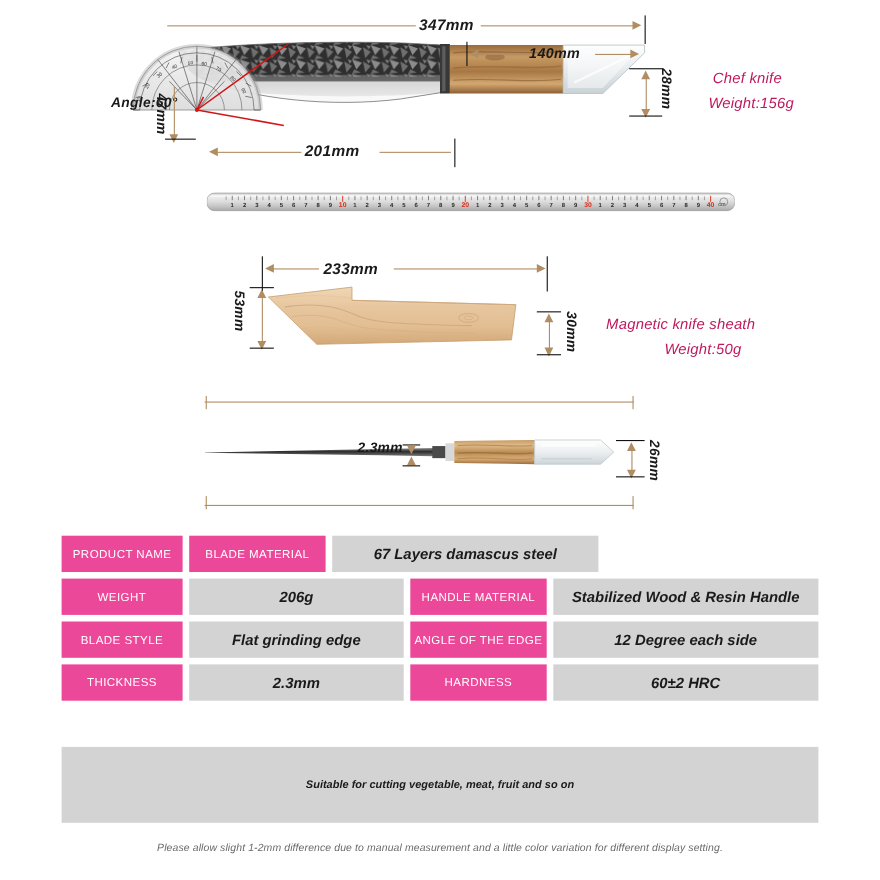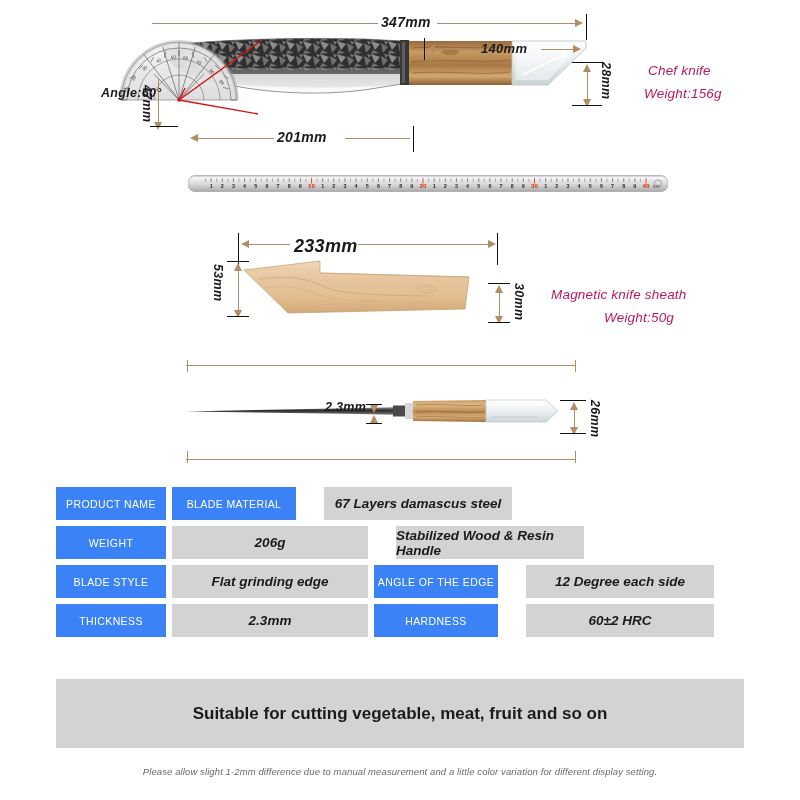--- a/index.html
+++ b/index.html
@@ -102,39 +102,39 @@
     margin-bottom: 6px;
   }
   .spec-label, .spec-value {
     height: 33px;
     display: flex;
     align-items: center;
     justify-content: center;
     box-sizing: border-box;
   }
   .spec-label {
-    background: #3b82f6;
+    background: #ec4899;
     color: #ffffff;
     font-size: 10.5px;
     letter-spacing: .4px;
     font-family: "Liberation Sans", sans-serif;
     font-weight: 400;
   }
   .spec-value {
     background: #d3d3d3;
     color: #1a1a1a;
     font-size: 13.5px;
     font-style: italic;
     font-weight: bold;
     font-family: "Liberation Sans", sans-serif;
   }
   .c-lab-a { width: 110px; }
   .c-val-a { width: 196px; }
   .c-lab-b { width: 124px; }
-  .c-val-b { width: 188px; margin-left: 22px; }
+  .c-val-b { width: 242px; }
 
   .usefor-head {
     position: absolute;
     left: 56px;
     top: 643px;
     width: 688px;
     height: 34px;
     background: #ecceb3;
     color: #ffffff;
     display: flex;
@@ -151,22 +151,23 @@
     height: 69px;
     background: #d3d3d3;
     display: flex;
     flex-direction: column;
     align-items: center;
     justify-content: center;
     gap: 6px;
   }
   .usefor-line {
     font-family: "Liberation Sans", sans-serif;
+    font-style: italic;
     font-weight: bold;
-    font-size: 17px;
+    font-size: 10px;
     color: #1a1a1a;
   }
   .footer-note {
     position: absolute;
     left: 0;
     top: 766px;
     width: 800px;
     text-align: center;
     font-family: "Liberation Sans", sans-serif;
     font-style: italic;
@@ -509,21 +510,21 @@
       <ellipse cx="183" cy="32" rx="4" ry="1.8" fill="none" stroke="#cda277" stroke-width="0.7" opacity=".6"></ellipse>
       <path d="M8,14 C40,10 58,12 76,14" stroke="#e5c49d" stroke-width="1.2" fill="none" opacity=".7"></path>
     </svg>
 
     <div class="tick-v" style="left:238px;top:8px;height:32px;"></div>
     <div class="arrow left" style="left:241px;top:15px;"></div>
     <div class="dimline-h" style="left:248px;top:19px;width:42px;"></div>
     <div class="dimline-h" style="left:358px;top:19px;width:132px;"></div>
     <div class="arrow right" style="left:488px;top:15px;"></div>
     <div class="tick-v" style="left:497px;top:8px;height:32px;"></div>
-    <div class="abs dimtext" style="left:294px;top:11px;font-size:18px;">233mm</div>
+    <div class="abs dimtext" style="left:294px;top:11px;font-size:14px;">233mm</div>
 
     <div class="tick-h" style="left:227px;top:36px;width:22px;"></div>
     <div class="arrow up" style="left:234px;top:38px;"></div>
     <div class="dimline-v" style="left:238px;top:44px;height:42px;"></div>
     <div class="arrow down" style="left:234px;top:85px;"></div>
     <div class="tick-h" style="left:227px;top:91px;width:22px;"></div>
     <div class="abs dimtext vert" style="left:211px;top:39px;font-size:12.5px;">53mm</div>
 
     <div class="tick-h" style="left:488px;top:58px;width:22px;"></div>
     <div class="arrow up" style="left:495px;top:60px;"></div>
@@ -598,20 +599,21 @@
 
   <div class="spec-table" id="spec-table">
       <div class="spec-row">
         <div class="spec-label c-lab-a">PRODUCT NAME</div>
         <div class="spec-label c-lab-b">BLADE MATERIAL</div>
         <div class="spec-value c-val-b">67 Layers damascus steel</div>
       </div>
       <div class="spec-row">
         <div class="spec-label c-lab-a">WEIGHT</div>
         <div class="spec-value c-val-a">206g</div>
+        <div class="spec-label c-lab-b">HANDLE MATERIAL</div>
         <div class="spec-value c-val-b">Stabilized Wood &amp; Resin Handle</div>
       </div>
       <div class="spec-row">
         <div class="spec-label c-lab-a">BLADE STYLE</div>
         <div class="spec-value c-val-a">Flat grinding edge</div>
         <div class="spec-label c-lab-b">ANGLE OF THE EDGE</div>
         <div class="spec-value c-val-b">12 Degree each side</div>
       </div>
       <div class="spec-row">
         <div class="spec-label c-lab-a">THICKNESS</div>

